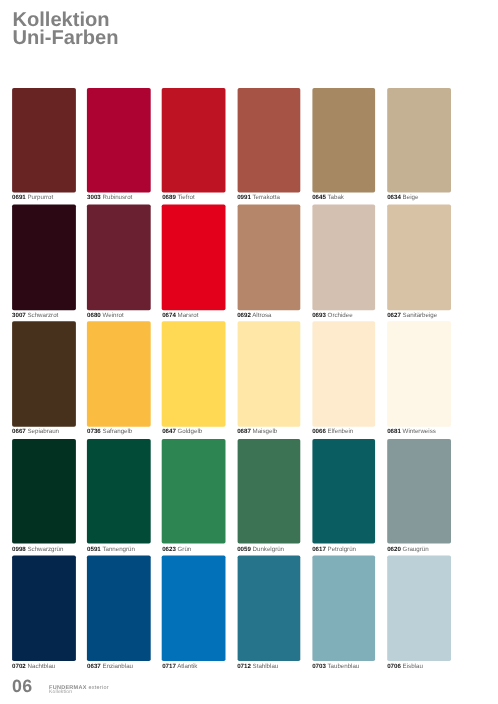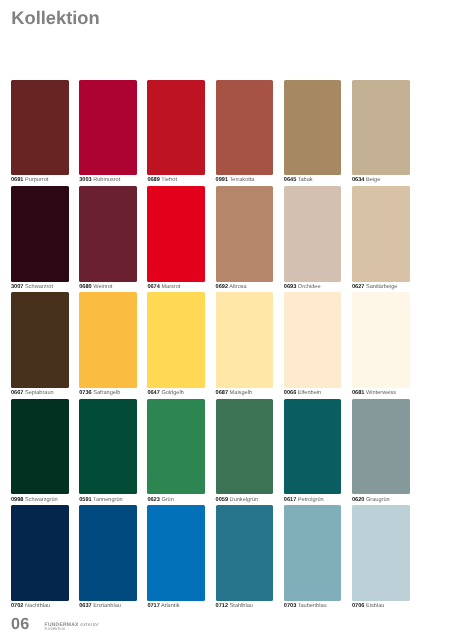--- a/index.html
+++ b/index.html
@@ -53,20 +53,21 @@
   .brand .b1 { font-size:5.0px; line-height:5.0px; color:#8d8d8d; letter-spacing:0.25px; white-space:nowrap; }
   .brand .b1 b { font-weight:bold; letter-spacing:0.24px; }
   .brand .b2 { font-size:4.6px; line-height:4.6px; color:#9e9e9e; margin-top:-0.6px; letter-spacing:0.1px; }
 </style>
 </head>
 <body>
 
 <div class="page">
   <div class="title">
     <span class="l1">Kollektion</span>
+    <span class="l2">Uni-Farben</span>
   </div>
 
   <div class="grid" id="grid">
       <div class="row">
         <div class="cell" style="left: 0px;">
           <div class="swatch" style="background: rgb(104, 35, 35);"></div>
           <div class="label"><span class="code">0691</span> <span class="name">Purpurrot</span></div>
         </div>
         <div class="cell" style="left: 68.2px;">
           <div class="swatch" style="background: rgb(173, 3, 51);"></div>

